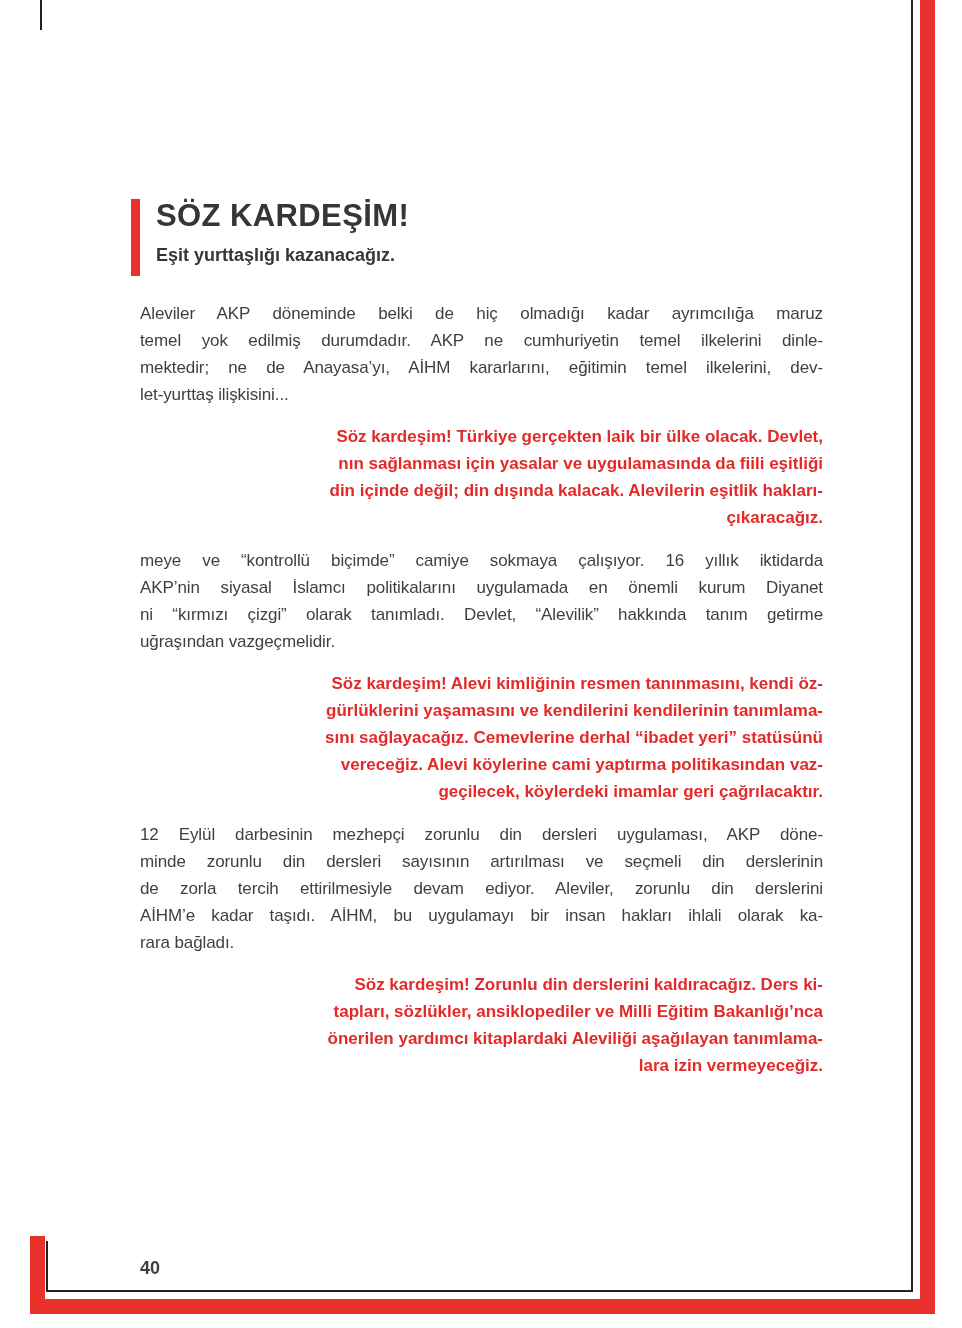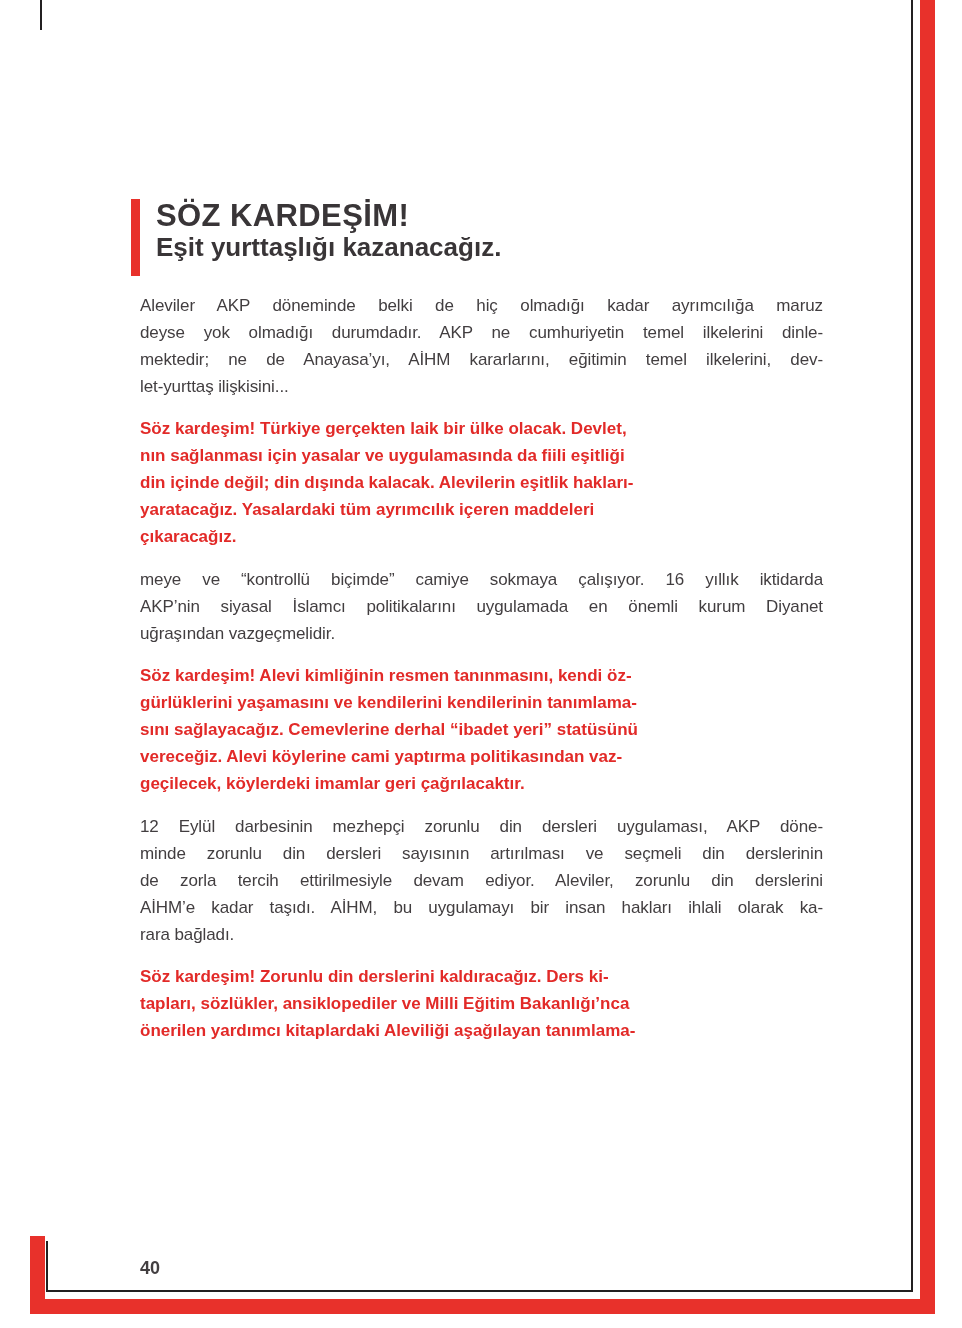--- a/index.html
+++ b/index.html
@@ -32,36 +32,36 @@
   .content{
     position:absolute;left:140px;top:198px;width:683px;color:var(--ink);
   }
   .title-block{position:relative;padding-left:16px;margin-bottom:31px;}
   .title-bar{position:absolute;left:-9px;top:1px;width:9px;height:77px;background:var(--red);}
   .doc-title{
     font-size:31px;line-height:35px;font-weight:bold;color:var(--title-ink);
     letter-spacing:0.4px;
   }
   .doc-subtitle{
-    font-size:26px;line-height:28px;font-weight:bold;color:var(--title-ink);
-    margin-top:0;
+    font-size:18px;line-height:28px;font-weight:bold;color:var(--title-ink);
+    margin-top:8px;
   }
 
   .body-par{
     font-size:17px;line-height:27px;color:var(--ink);
     margin:0 0 14px 0;letter-spacing:-0.1px;
   }
   .justify-lines .line{text-align:justify;text-align-last:justify;text-justify:inter-word;}
   .justify-lines .line:last-child{text-align-last:left;}
 
   .pledge{
     font-size:17px;line-height:27px;font-weight:bold;color:var(--pledge-red);
     margin:15px 0 16px 0;
   }
-  .center-lines .line{text-align:left;}
+  .center-lines .line{text-align:right;}
 
   .page-number{
     position:absolute;left:140px;top:1233px;width:683px;
     text-align:left;font-size:18px;font-weight:bold;color:var(--ink);margin-top:25px;
   }
 </style>
 </head>
 <body>
 
 <div class="page">
@@ -77,36 +77,36 @@
   <div class="content">
 
     <header class="title-block">
       <div class="title-bar"></div>
       <h1 class="doc-title">SÖZ KARDEŞİM!</h1>
       <h2 class="doc-subtitle">Eşit yurttaşlığı kazanacağız.</h2>
     </header>
 
     <div class="body-par justify-lines">
         <div class="line">Aleviler AKP döneminde belki de hiç olmadığı kadar ayrımcılığa maruz</div>
-        <div class="line">deyse yok olmadığı durumdadır. AKP ne cumhuriyetin temel ilkelerini dinle-</div>
+        <div class="line">temel yok edilmiş durumdadır. AKP ne cumhuriyetin temel ilkelerini dinle-</div>
         <div class="line">mektedir; ne de Anayasa’yı, AİHM kararlarını, eğitimin temel ilkelerini, dev-</div>
         <div class="line">let-yurttaş ilişkisini...</div>
       </div>
 
     <div class="pledge center-lines">
         <div class="line">Söz kardeşim! Türkiye gerçekten laik bir ülke olacak. Devlet,</div>
         <div class="line">nın sağlanması için yasalar ve uygulamasında da fiili eşitliği</div>
         <div class="line">din içinde değil; din dışında kalacak. Alevilerin eşitlik hakları-</div>
-        <div class="line">yaratacağız. Yasalardaki tüm ayrımcılık içeren maddeleri</div>
         <div class="line">çıkaracağız.</div>
       </div>
 
     <div class="body-par justify-lines">
         <div class="line">meye ve “kontrollü biçimde” camiye sokmaya çalışıyor. 16 yıllık iktidarda</div>
         <div class="line">AKP’nin siyasal İslamcı politikalarını uygulamada en önemli kurum Diyanet</div>
+        <div class="line">ni “kırmızı çizgi” olarak tanımladı. Devlet, “Alevilik” hakkında tanım getirme</div>
         <div class="line">uğraşından vazgeçmelidir.</div>
       </div>
 
     <div class="pledge center-lines">
         <div class="line">Söz kardeşim! Alevi kimliğinin resmen tanınmasını, kendi öz-</div>
         <div class="line">gürlüklerini yaşamasını ve kendilerini kendilerinin tanımlama-</div>
         <div class="line">sını sağlayacağız. Cemevlerine derhal “ibadet yeri” statüsünü</div>
         <div class="line">vereceğiz. Alevi köylerine cami yaptırma politikasından vaz-</div>
         <div class="line">geçilecek, köylerdeki imamlar geri çağrılacaktır.</div>
       </div>
@@ -116,19 +116,20 @@
         <div class="line">minde zorunlu din dersleri sayısının artırılması ve seçmeli din derslerinin</div>
         <div class="line">de zorla tercih ettirilmesiyle devam ediyor. Aleviler, zorunlu din derslerini</div>
         <div class="line">AİHM’e kadar taşıdı. AİHM, bu uygulamayı bir insan hakları ihlali olarak ka-</div>
         <div class="line">rara bağladı.</div>
       </div>
 
     <div class="pledge center-lines">
         <div class="line">Söz kardeşim! Zorunlu din derslerini kaldıracağız. Ders ki-</div>
         <div class="line">tapları, sözlükler, ansiklopediler ve Milli Eğitim Bakanlığı’nca</div>
         <div class="line">önerilen yardımcı kitaplardaki Aleviliği aşağılayan tanımlama-</div>
+        <div class="line">lara izin vermeyeceğiz.</div>
       </div>
 
   </div>
 
   <div class="page-number">40</div>
 
 </div>
 
 </body></html>

